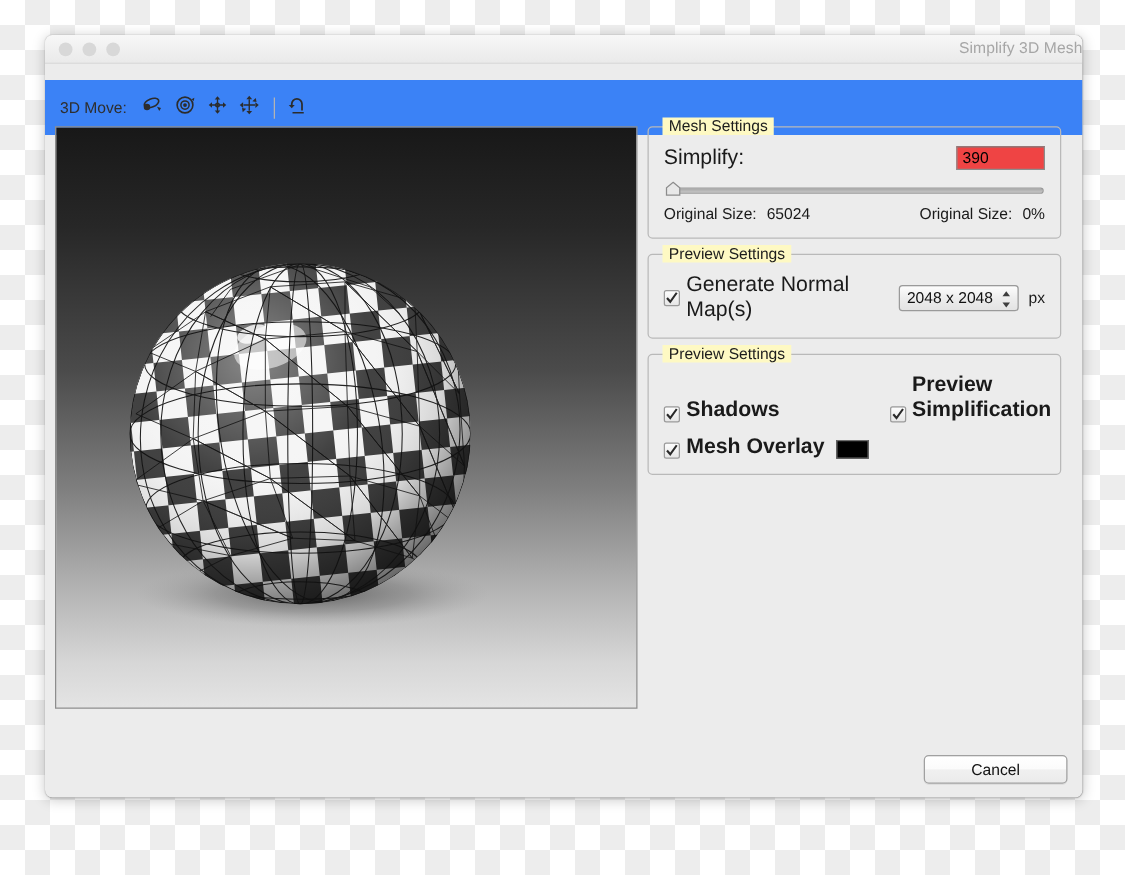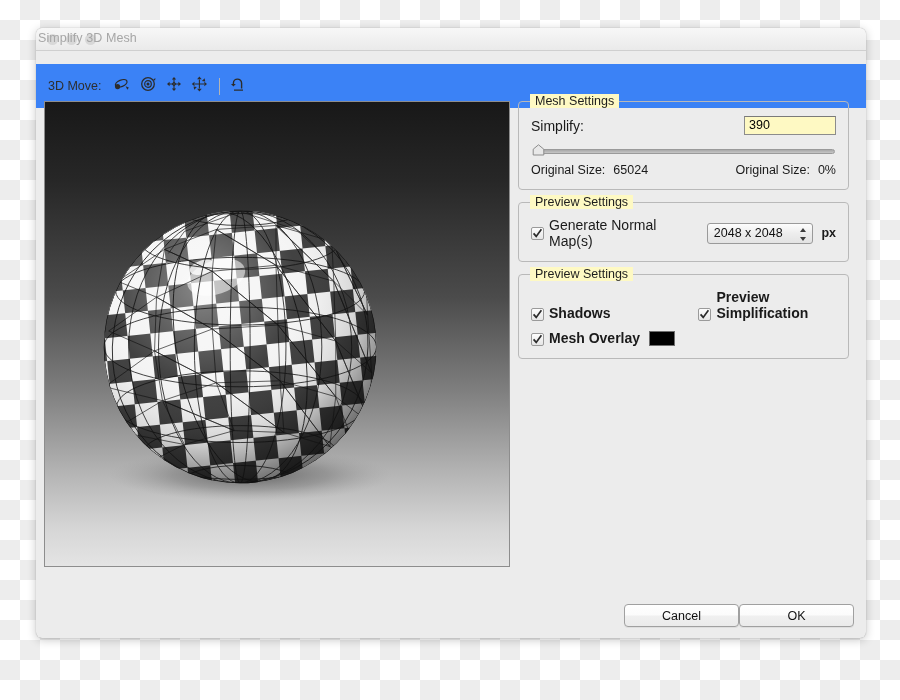--- a/index.html
+++ b/index.html
@@ -37,21 +37,21 @@
     height: 22px;
     background: linear-gradient(to bottom, #f7f7f7 0%, #eaeaea 100%);
     border-bottom: 1px solid #cfcfcf;
     border-top-left-radius: 6px;
     border-top-right-radius: 6px;
     position: relative;
   }
   .title-text {
     position: absolute;
     left: 2px; right: 0; top: 3px;
-    text-align: left;
+    text-align: right;
     font-size: 12.5px;
     color: #a6a6a6;
     letter-spacing: 0.1px;
   }
   .traffic {
     position: absolute;
     left: 11px;
     top: 6px;
     display: flex;
     gap: 8px;
@@ -133,31 +133,31 @@
     padding: 0 5px;
     font-size: 12.5px;
     color: #1d1d1d;
   }
 
   .row {
     display: flex;
     align-items: center;
   }
   .label {
-    font-size: 14px;
+    font-size: 17px;
     color: #1a1a1a;
   }
 
   
   .textfield {
-    width: 92px;
+    width: 71px;
     height: 19px;
     border: 1px solid #8c8c8c;
     border-top-color: #7a7a7a;
-    background: #fef9c3;
+    background: #ef4444;
     font-size: 12.5px;
     color: #000;
     padding: 0 4px;
     box-sizing: border-box;
     line-height: 17px;
     margin-left: auto;
   }
 
   
   .slider {
@@ -222,21 +222,21 @@
     position: relative;
     margin-left: 24px;
   }
   .popup-arrows {
     position: absolute;
     right: 5px; top: 3px;
   }
   .unit {
     font-size: 12.5px;
     color: #1a1a1a;
-    font-weight: bold;
+    font-weight: normal;
     margin-left: 8px;
   }
 
   .swatch {
     width: 26px;
     height: 15px;
     background: #000000;
     border: 1px solid #6e6e6e;
     margin-left: 9px;
     box-sizing: border-box;
@@ -510,16 +510,15 @@
           </svg>
         </span>
         <span class="label">Mesh Overlay</span>
         <span class="swatch" style="background: rgb(0, 0, 0);"></span>
       </div>
     </div>
   </div>
 
   <div class="footer">
     <div class="btn">Cancel</div>
-    <div class="btn">OK</div>
   </div>
 
 </div>
 
 </body></html>

